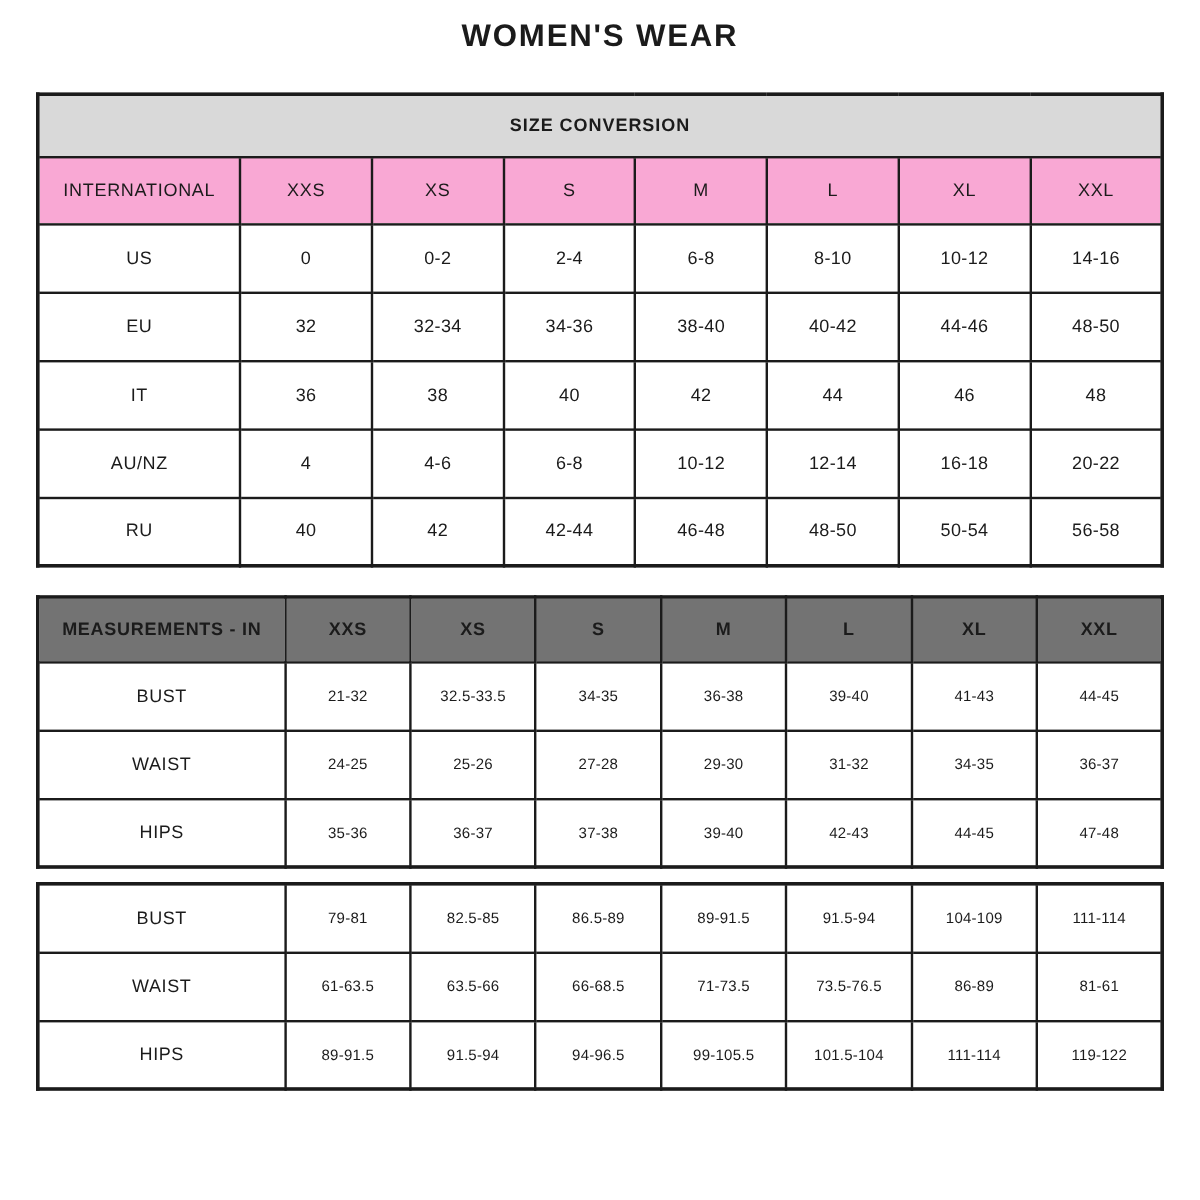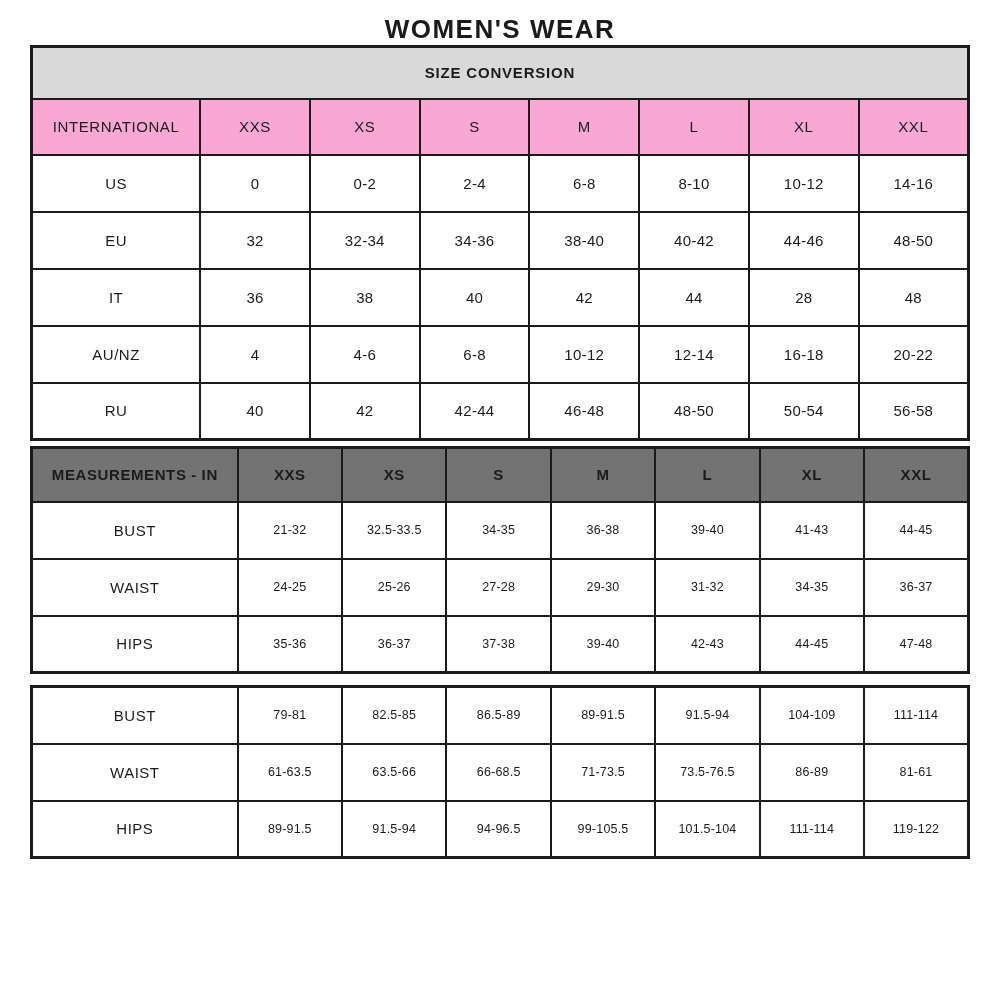--- a/index.html
+++ b/index.html
@@ -17,27 +17,27 @@
     height: 1000px;
     box-sizing: border-box;
     padding-top: 14px;
     overflow: hidden;
   }
   .page-title {
     text-align: center;
     font-size: 26px;
     font-weight: bold;
     letter-spacing: 1.5px;
-    margin: 0 0 0 0;
+    margin: 0 0 32px 0;
   }
   table {
     border-collapse: collapse;
     table-layout: fixed;
     width: 940px;
-    margin: 0 auto 5px auto;
+    margin: 0 auto 23px auto;
     border: 3px solid #1b1b1b;
   }
   th, td {
     border: 2px solid #1b1b1b;
     text-align: center;
     vertical-align: middle;
     padding: 0 4px;
     overflow: hidden;
     white-space: nowrap;
   }
@@ -128,21 +128,21 @@
           <td>44-46</td>
           <td>48-50</td>
         </tr>
         <tr class="data-row">
           <th>IT</th>
           <td>36</td>
           <td>38</td>
           <td>40</td>
           <td>42</td>
           <td>44</td>
-          <td>28</td>
+          <td>46</td>
           <td>48</td>
         </tr>
         <tr class="data-row">
           <th>AU/NZ</th>
           <td>4</td>
           <td>4-6</td>
           <td>6-8</td>
           <td>10-12</td>
           <td>12-14</td>
           <td>16-18</td>

